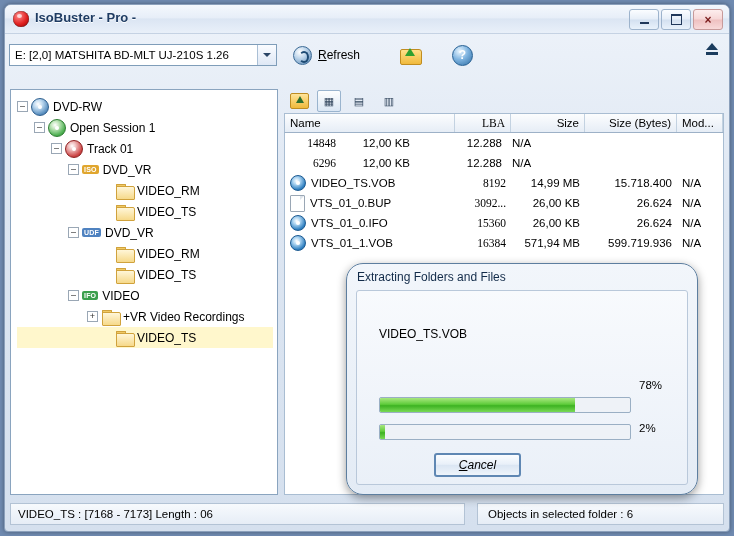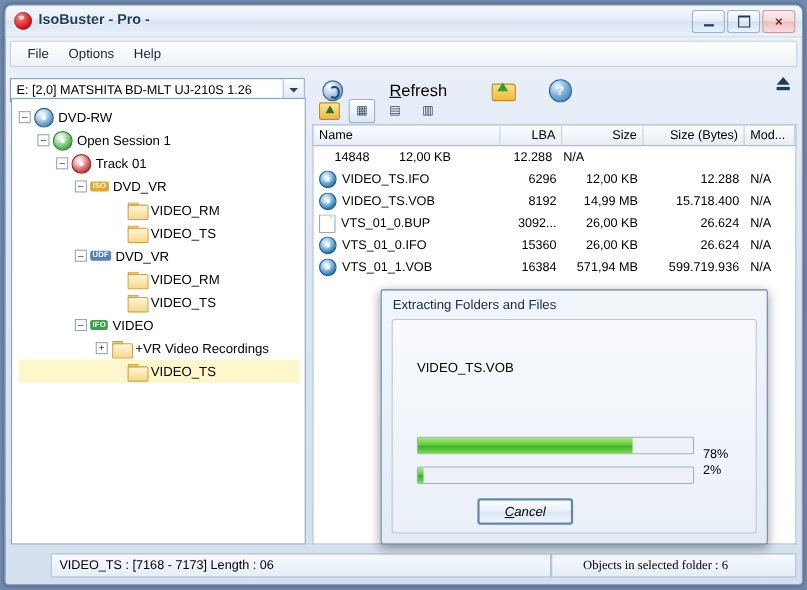--- a/index.html
+++ b/index.html
@@ -94,21 +94,21 @@
   .circ-icon{
     width:17px;height:17px;border-radius:50%;
     background:radial-gradient(circle at 35% 30%,#fff 0%,#bcd4ea 40%,#4f7fae 100%);
     border:1px solid #3d6b96;
     position:relative;
   }
   .circ-icon:after{
     content:"";position:absolute;left:5px;top:4px;width:6px;height:8px;
     border:2px solid #1d4a73;border-radius:50%;border-left-color:transparent;
   }
-  .refresh-label{font-size:15px;margin-left:36px;}
+  .refresh-label{font-size:12px;}
   .refresh-label u{text-decoration:underline;}
   .folder-icon{
     width:20px;height:16px;margin-left:40px;position:relative;
   }
   .folder-icon .back{
     position:absolute;left:0;top:2px;width:20px;height:14px;
     background:linear-gradient(to bottom,#ffe08a,#f0b93c);
     border:1px solid #c08c20;border-radius:2px 3px 2px 2px;
   }
   .green-arrow{
@@ -167,21 +167,21 @@
     overflow:hidden;white-space:nowrap;
   }
   .list-body{
     flex:1;background:#fff;border:1px solid #a9bdd2;border-top:none;
     overflow:hidden;position:relative;
     box-sizing:border-box;
   }
   .row{height:20px;display:flex;align-items:center;font-size:11.5px;}
   .row .cell{padding:0 5px;box-sizing:border-box;overflow:hidden;white-space:nowrap;}
   .c-name{width:170px;display:flex;align-items:center;gap:5px;}
-  .c-lba{width:56px;text-align:right;justify-content:flex-end;display:flex;}
+  .c-lba{width:56px;text-align:right;justify-content:flex-end;display:flex;font-family:Liberation Serif, serif;}
   .c-size{width:74px;text-align:center;justify-content:flex-end;display:flex;}
   .c-bytes{width:92px;text-align:right;justify-content:flex-end;display:flex;}
   .c-mod{width:46px;}
   .fileicon{width:13px;height:15px;background:#fff;border:1px solid #9aa7b5;position:relative;border-radius:1px;}
   .fileicon:before{content:"";position:absolute;right:0;top:0;border-left:4px solid #dde3ea;border-bottom:4px solid #fff;}
   .discicon{
     width:14px;height:14px;border-radius:50%;
     background:radial-gradient(circle at 40% 35%,#ffffff 0%,#a9d2f0 30%,#2f7fc0 70%,#1d5b92 100%);
     border:1px solid #1d5b92;position:relative;
   }
@@ -223,28 +223,28 @@
   
   .statusbar{
     position:absolute;left:5px;right:5px;bottom:5px;height:24px;
     display:flex;align-items:center;
     font-size:11.5px;
   }
   .status-cell{
     height:22px;border:1px solid #b3c3d5;background:linear-gradient(to bottom,#f7fafd,#e6edf6);
     display:flex;align-items:center;padding:0 7px;box-sizing:border-box;
   }
-  .sc1{width:455px;margin-left:36px;}
-  .sc2{flex:1;margin-left:0;justify-content:flex-start;padding-left:28px;font-family:Liberation Serif, serif;}
+  .sc1{width:455px;}
+  .sc2{flex:1;margin-left:12px;justify-content:flex-start;padding-left:10px;}
   
   .dialog{
     position:absolute;left:341px;top:258px;width:352px;height:232px;
     background:linear-gradient(to bottom,#f2f6fb,#e3ebf5);
     border:1px solid #5d7e9f;
-    border-radius:2px;
+    border-radius:17px;
     box-shadow:0 3px 10px rgba(0,0,0,.4);
     box-sizing:border-box;
   }
   .dlg-title{
     position:absolute;left:10px;top:6px;font-size:12px;color:#122b49;
   }
   .dlg-inner{
     position:absolute;left:9px;top:26px;right:9px;bottom:9px;
     background:linear-gradient(to bottom,#f8fafd,#eaf0f8);
     border:1px solid #b9c8da;border-radius:3px;
@@ -284,25 +284,20 @@
         </div>
       <div class="winbtn">
           <span class="gl-max"></span>
         </div>
       <div class="winbtn close">
           <span class="gl-close">×</span>
         </div>
     </div>
   </div>
 
-  <div class="menubar">
-    <div class="mi">File</div>
-    <div class="mi">Options</div>
-    <div class="mi">Help</div>
-  </div>
 
   <div class="toolbar">
     <div class="drivebox">
       <span>E: [2,0]  MATSHITA  BD-MLT UJ-210S   1.26</span>
       <span class="arrow">
           <span class="caret-d"></span>
         </span>
     </div>
     <div class="tb-refresh">
       <span class="circ-icon"></span>
@@ -446,24 +441,20 @@
       <div class="list-body">
 
         <div class="row">
           <div class="cell c-lba">14848</div>
           <div class="cell c-size">12,00 KB</div>
           <div class="cell c-bytes">12.288</div>
           <div class="cell c-mod">N/A</div>
         </div>
 
         <div class="row">
-          <div class="cell c-name">
-            <span class="discicon"></span>
-            <span>VIDEO_TS.IFO</span>
-          </div>
           <div class="cell c-lba">6296</div>
           <div class="cell c-size">12,00 KB</div>
           <div class="cell c-bytes">12.288</div>
           <div class="cell c-mod">N/A</div>
         </div>
 
         <div class="row">
           <div class="cell c-name">
             <span class="discicon"></span>
             <span>VIDEO_TS.VOB</span>
@@ -517,21 +508,21 @@
   </div>
 
   <div class="dialog">
     <div class="dlg-title">Extracting Folders and Files</div>
     <div class="dlg-inner">
       <div class="dlg-file">VIDEO_TS.VOB</div>
 
       <div class="progress" style="left:22px;top:106px;width:250px;">
         <div class="fill" id="fill1" style="width: 78%;"></div>
       </div>
-      <div class="pct" style="left:282px;top:116px;text-align:center;">78%</div>
+      <div class="pct" style="left:282px;top:88px;text-align:center;">78%</div>
 
       <div class="progress" style="left:22px;top:133px;width:250px;">
         <div class="fill" id="fill2" style="width: 2%;"></div>
       </div>
       <div class="pct" style="left:282px;top:131px;">2%</div>
 
       <div class="dlg-btn default" style="left:77px;top:162px;width:87px;">
         <span><u>C</u><span>ancel</span></span>
       </div>
     </div>

